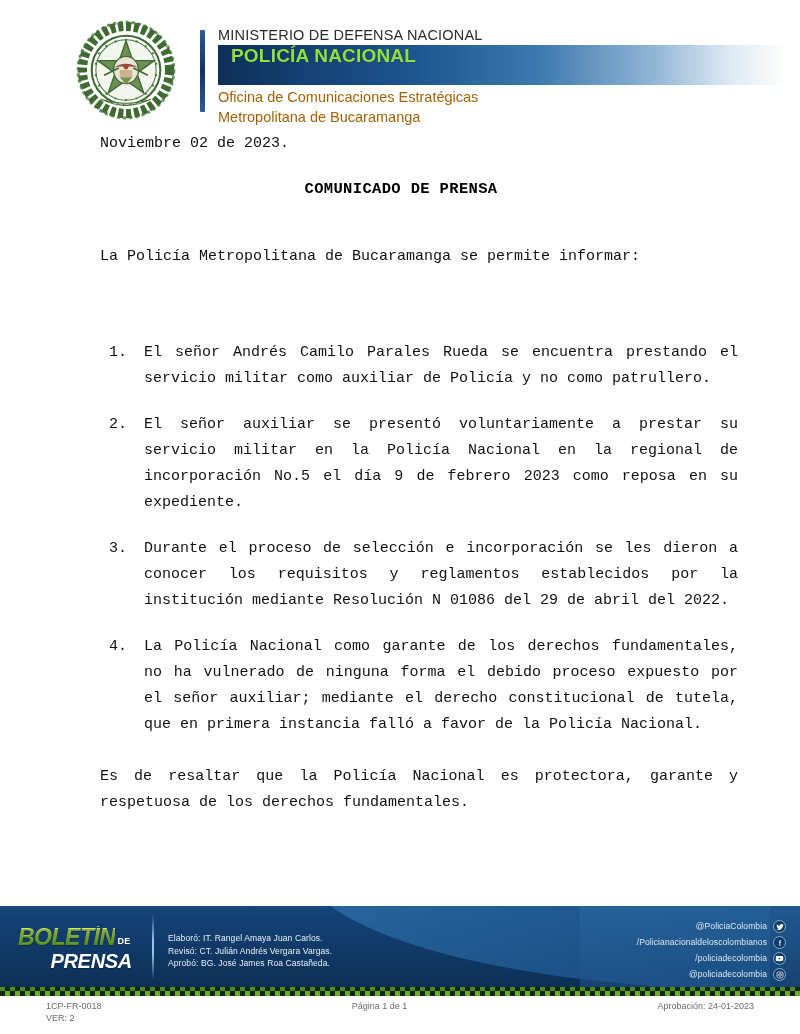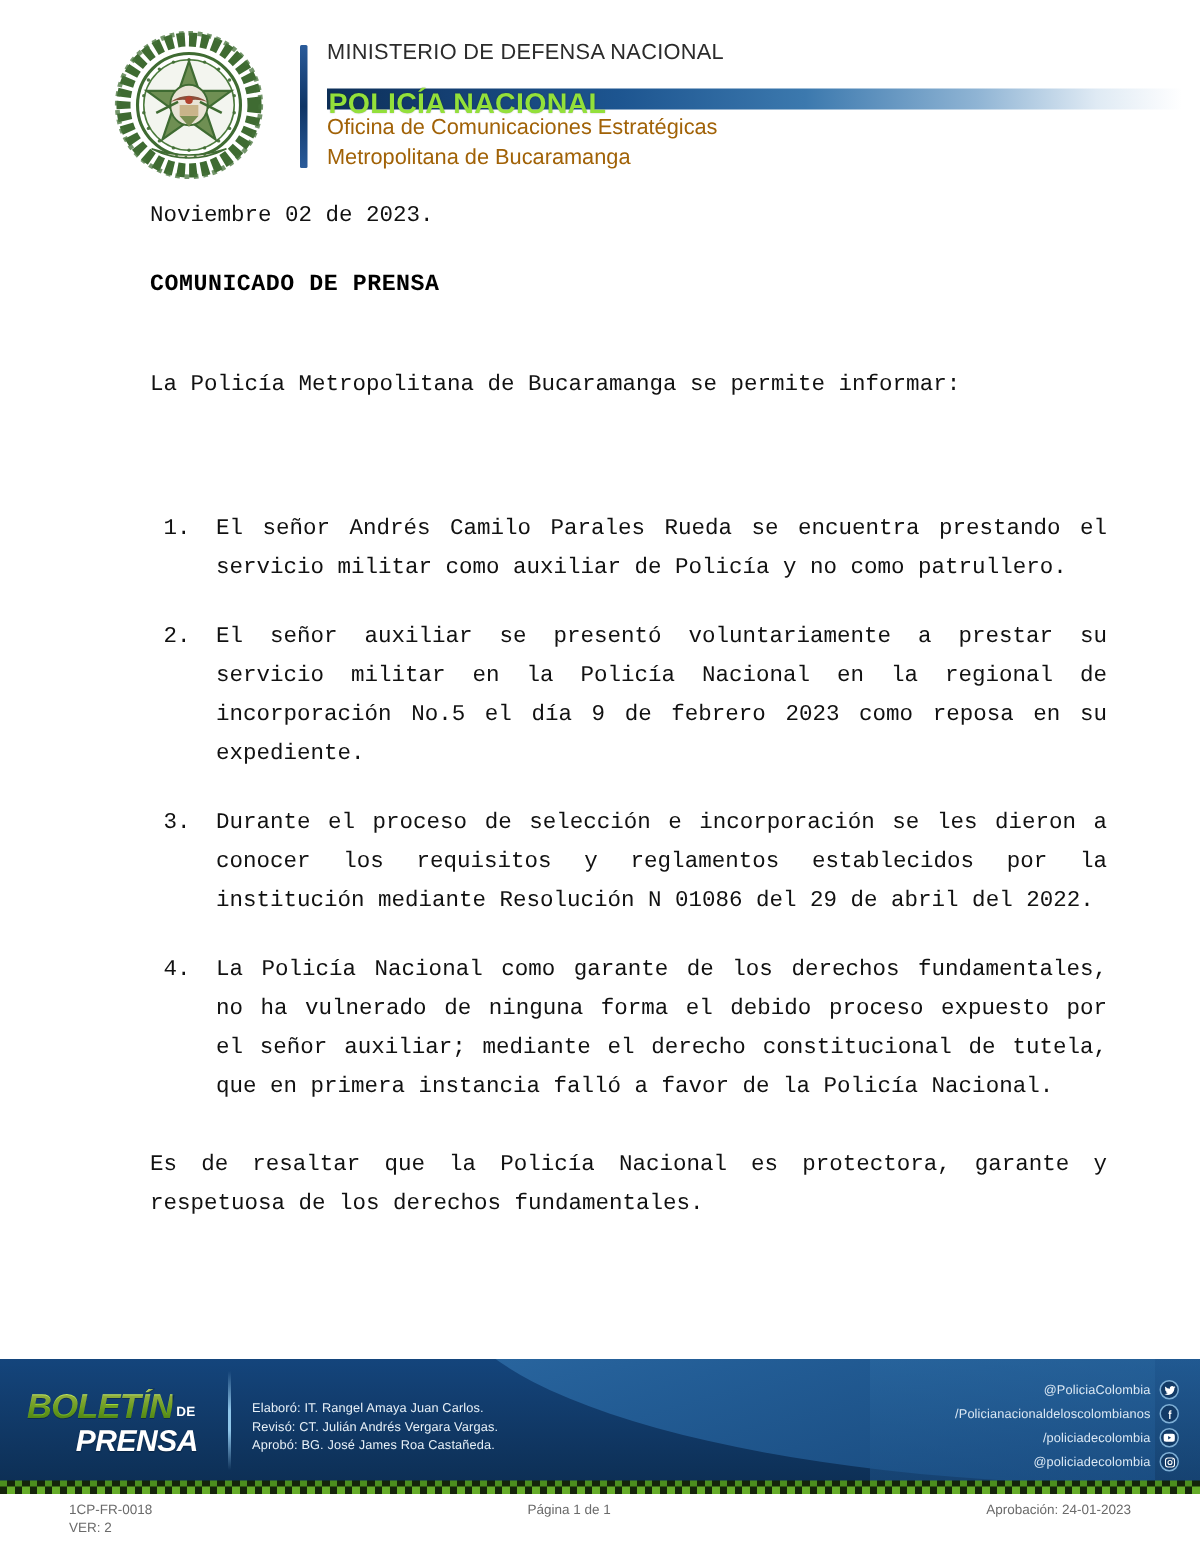--- a/index.html
+++ b/index.html
@@ -46,23 +46,24 @@
   .line-ministerio {
     font-size: 14.5px;
     letter-spacing: .2px;
     color: #2b2b2b;
     font-weight: 400;
     line-height: 18px;
     white-space: nowrap;
   }
   .bluebar {
     position: relative;
-    height: 14px;
-    margin-top: 15px;
+    height: 40px;
+    margin-top: 1px;
     width: 570px;
+    padding-left: 12px;
   }
   .bluebar::before {
     content:"";
     position: absolute;
     left: 0; top: 0; bottom: 0; right: 0;
     background: linear-gradient(90deg,
       #0d2f57 0%,
       #143f72 14%,
       #1d5590 34%,
       #3c79ae 56%,
@@ -100,21 +101,21 @@
     padding: 0 62px 0 100px;
     font-family: Liberation Mono, monospace;
   }
   .date {
     font-size: 15px;
     line-height: 20px;
     margin-top: 8px;
     color: #111;
   }
   .title {
-    text-align: left;
+    text-align: center;
     font-size: 15.5px;
     font-weight: bold;
     letter-spacing: .35px;
     margin-top: 26px;
     color: #000;
     padding-right: 36px;
   }
   .intro {
     font-size: 15px;
     line-height: 22px;

